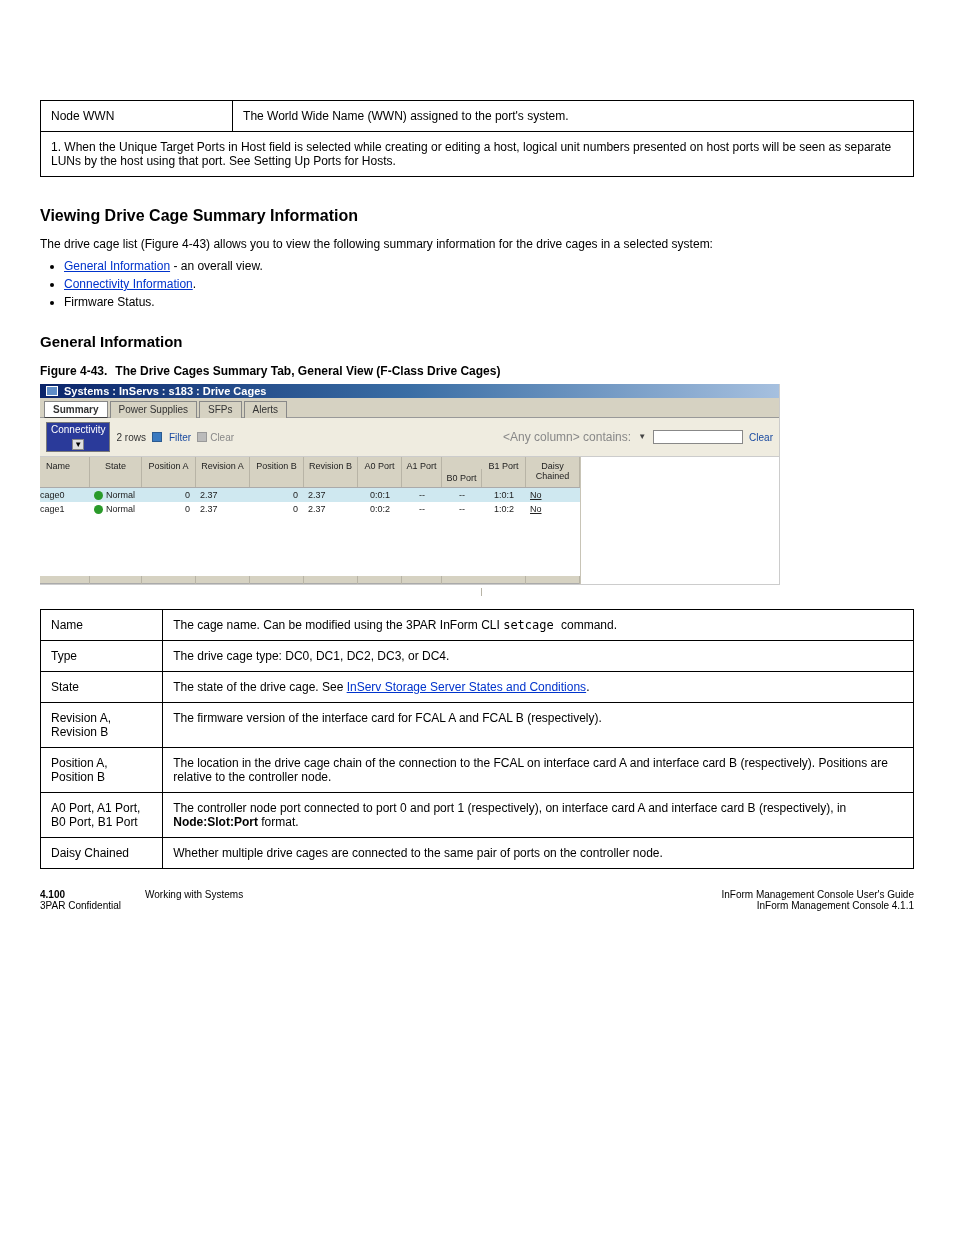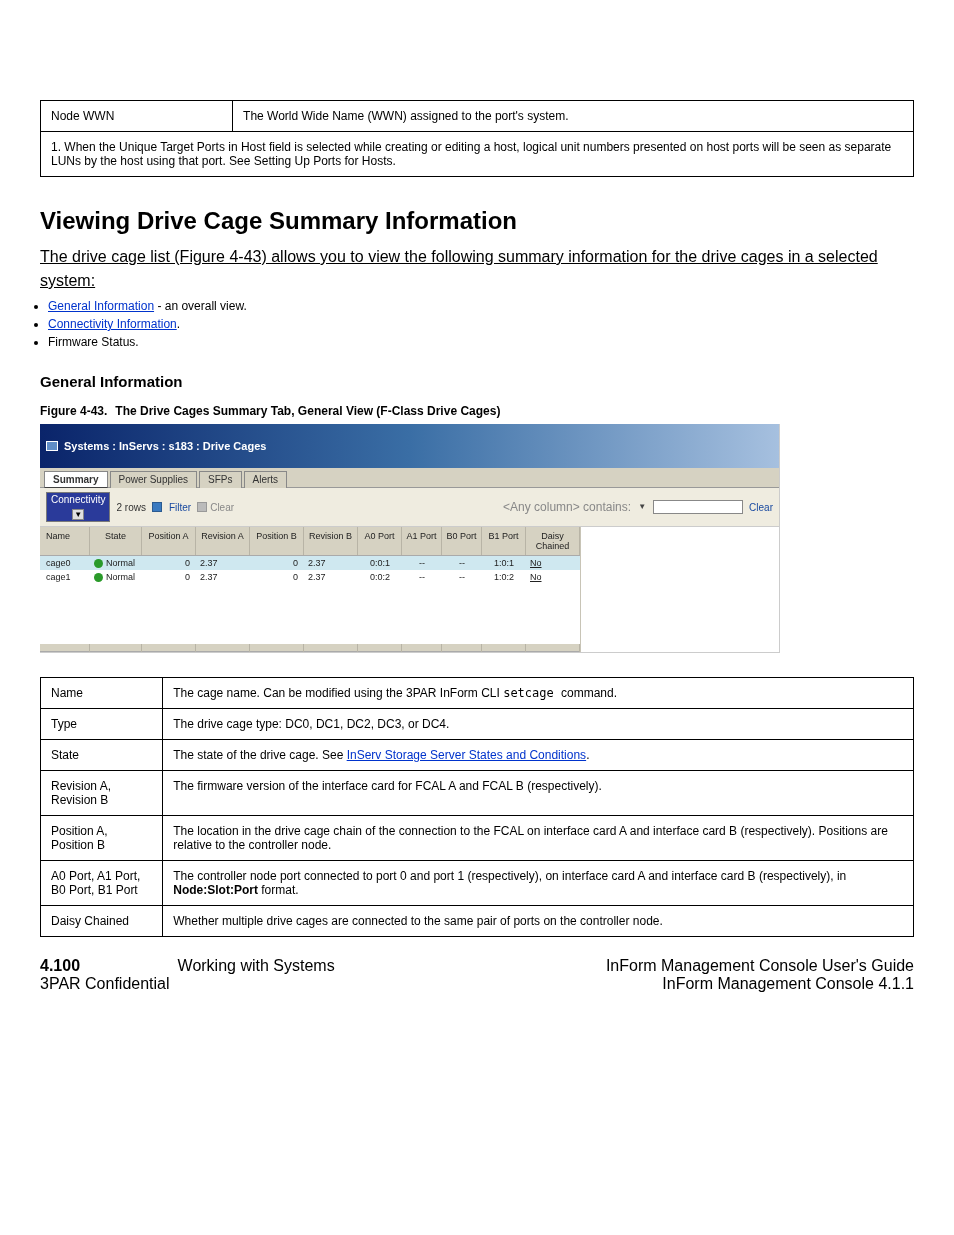--- a/index.html
+++ b/index.html
@@ -21,27 +21,27 @@
     margin: 0 0 20px 0;
   }
   .doc-table td {
     border: 1px solid #000;
     padding: 8px 10px;
     vertical-align: top;
     font-size: 12px;
   }
   .split-cell { width: 22%; }
   .section-title {
-    font-size: 24px;
+    font-size: 16px;
     font-weight: bold;
     margin: 30px 0 10px 0;
     color: #000;
   }
-  .section-text { font-size: 16px; line-height: 1.5; text-decoration: underline; }
-  .bullets { margin: 6px 0 6px 8px; padding: 0; }
+  .section-text { font-size: 12px; line-height: 1.5; }
+  .bullets { margin: 6px 0 6px 24px; padding: 0; }
   .bullets li { margin: 4px 0; font-size: 12px; }
   .link { color: #0033cc; text-decoration: underline; cursor: pointer; }
   .subsection-title { font-size: 15px; font-weight: bold; margin: 24px 0 10px 0; }
   .tip-row { display: flex; align-items: flex-start; gap: 6px; margin: 10px 0 8px 0; }
   .tip-arrow {
     display: inline-block;
     width: 12px; height: 12px;
     background: #2a8a2a;
     clip-path: polygon(0 30%, 60% 30%, 60% 0, 100% 50%, 60% 100%, 60% 70%, 0 70%);
     flex-shrink: 0;
@@ -56,21 +56,21 @@
     background: #fff;
     font-family: Tahoma, Arial, sans-serif;
     font-size: 10px;
     margin-bottom: 24px;
   }
   .ss-titlebar {
     background: linear-gradient(to right, #0a246a, #3a6ea5, #a6c0df);
     color: #fff;
     font-weight: bold;
     font-size: 11px;
-    padding: 16px 6px;
+    padding: 1px 6px;
     display: flex;
     align-items: center;
     gap: 6px;
   }
   .ss-titlebar-icon {
     width: 12px; height: 10px;
     background: #5f8dc7;
     border: 1px solid #fff;
     display: inline-block;
   }
@@ -164,31 +164,31 @@
     text-align: center;
   }
   .ss-h.name { width: 50px; text-align: left; padding-left: 6px; }
   .ss-h.state { width: 52px; }
   .ss-h.posa { width: 54px; }
   .ss-h.reva { width: 54px; }
   .ss-h.posb { width: 54px; }
   .ss-h.revb { width: 54px; }
   .ss-h.a0 { width: 44px; }
   .ss-h.a1 { width: 40px; }
-  .ss-h.b0 { width: 40px; }
+  .ss-h.b0 { width: 40px; margin-top: 12px; }
   .ss-h.b1 { width: 44px; }
   .ss-h.daisy { width: 54px; }
   .ss-row { display: flex; font-size: 9px; }
   .ss-row.sel { background: #cfe8f0; }
   .ss-c {
     padding: 2px 4px;
     text-align: center;
     color: #222;
   }
-  .ss-c.name { width: 50px; text-align: left; padding-left: 6px; }
+  .ss-c.name { width: 50px; text-align: left; padding-left: 0; }
   .ss-c.state { width: 52px; text-align: left; display: flex; align-items: center; gap: 3px; }
   .ss-c.posa { width: 54px; text-align: right; padding-right: 6px; }
   .ss-c.reva { width: 54px; text-align: left; padding-left: 4px; }
   .ss-c.posb { width: 54px; text-align: right; padding-right: 6px; }
   .ss-c.revb { width: 54px; text-align: left; padding-left: 4px; }
   .ss-c.a0 { width: 44px; }
   .ss-c.a1 { width: 40px; }
   .ss-c.b0 { width: 40px; }
   .ss-c.b1 { width: 44px; }
   .ss-c.daisy { width: 54px; text-align: left; padding-left: 4px; text-decoration: underline; }
@@ -205,23 +205,23 @@
     border: 1px solid #000;
     padding: 8px 10px;
     vertical-align: top;
     font-size: 12px;
   }
   .def-label { width: 14%; }
   .chap-label { font-weight: bold; }
   .page-footer {
     margin-top: 17px;
     display: flex;
-    font-size: 16px;
+    font-size: 10px;
     color: #000;
-    gap: 8px;
+    gap: 24px;
   }
   .page-footer .right { margin-left: auto; text-align: right; }
 </style>
 </head>
 <body>
 
 <div class="page">
 
   <table class="doc-table">
     <tbody>

